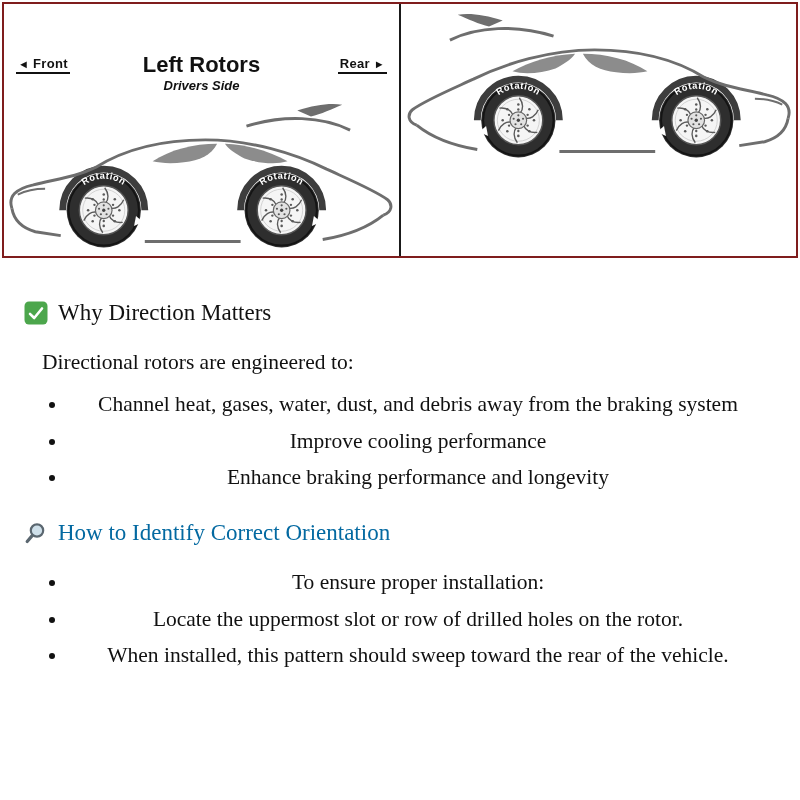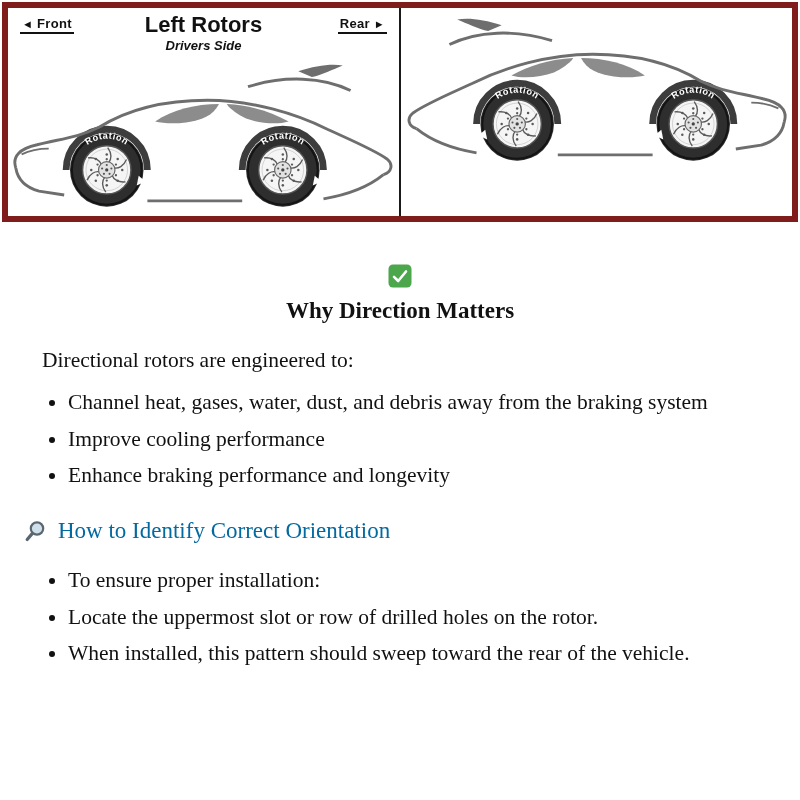--- a/index.html
+++ b/index.html
@@ -1,46 +1,46 @@
 <!DOCTYPE html>
 <html><head>
 <meta charset="utf-8">
 <style>
   * { box-sizing: border-box; margin: 0; padding: 0; }
   html,body { background:#fff; width:800px; }
   body { font-family:"Liberation Serif", serif; color:#111; }
 
   
-  .panels { display:flex; border:6px solid #7f1d1d; margin:2px; }
+  .panels { display:flex; border:2px solid #7f1d1d; margin:2px; }
   .panel { flex:1; position:relative; padding:4px 2px 0; background:#fff; }
   .panel + .panel { border-left:2px solid #1a1a1a; }
   .panel-header { position:relative; height:46px; }
   .dir-label {
     position:absolute; top:4px;
     font:700 13px "Liberation Sans", sans-serif;
     border-bottom:2px solid #111; padding:0 2px 1px;
     letter-spacing:.3px;
   }
   .dir-label.left  { left:10px; }
   .dir-label.right { right:10px; }
   .dir-arrow { font-size:11px; }
   .panel-titles { text-align:center; }
-  .panel-title { font:700 22px "Liberation Sans", sans-serif; }
+  .panel-title { font:700 22px "Liberation Sans", sans-serif;margin-top:44px; }
   .panel-subtitle { font:700 italic 13px "Liberation Sans", sans-serif; font-style:italic; }
   .car-svg { display:block; width:100%; height:158px; }
   .rot { font:700 9.5px "Liberation Sans", sans-serif; fill:#fff; letter-spacing:.6px; }
 
   
   .article { padding:14px 24px 10px; }
   .intro { font-size:21.5px; line-height:1.55; margin:8px 0 14px; max-width:752px; }
   .sec-head { display:flex; align-items:center; gap:10px; font-size:23px; margin:26px 0 20px; }
-  .sec-head.bold { font-weight:700;flex-direction:column; }
+  .sec-head.bold { font-weight:400; }
   .sec-head.regular { font-weight:400; color:#0369a1; }
   .lead { font-size:21.5px; line-height:1.5; margin:0 18px 6px; }
-  ul.bullets { list-style:disc; padding-left:40px; margin:10px 0 18px 4px; }
+  ul.bullets { list-style:disc; padding-left:40px; margin:10px 0 18px 4px;text-align:center; }
   ul.bullets li { font-size:21.5px; line-height:1.55; margin:3px 0; max-width:700px; }
   .hicon { width:24px; height:24px; flex:0 0 auto; display:inline-block; }
 </style>
 </head>
 <body>
 
 <svg width="0" height="0" style="position:absolute" aria-hidden="true">
   <defs>
     <g id="carbody">
 

